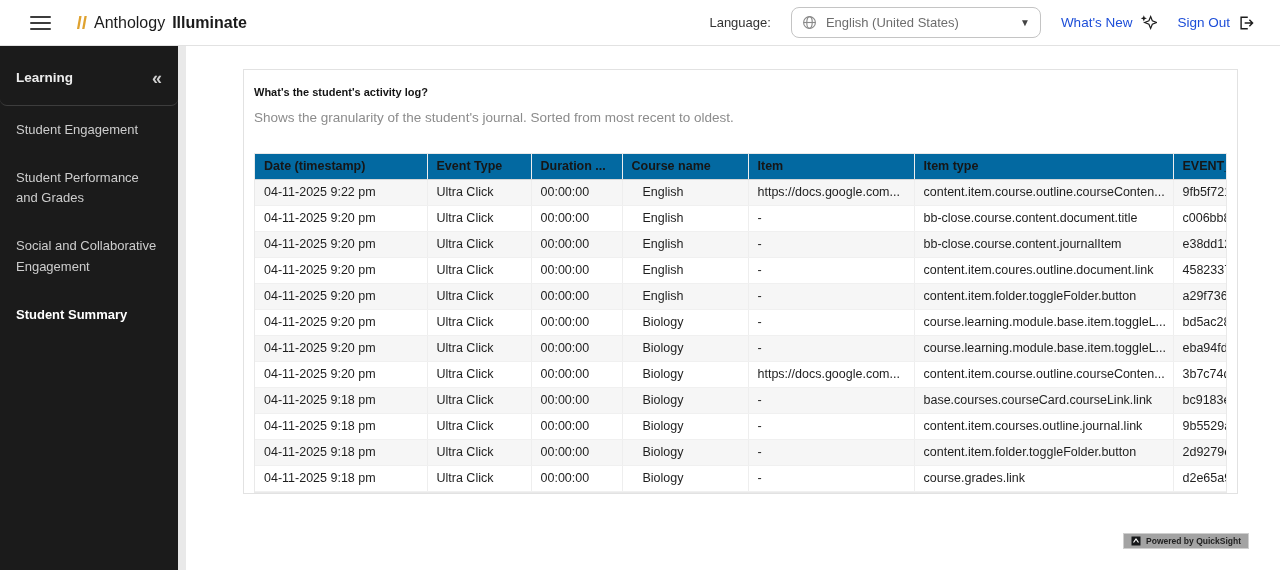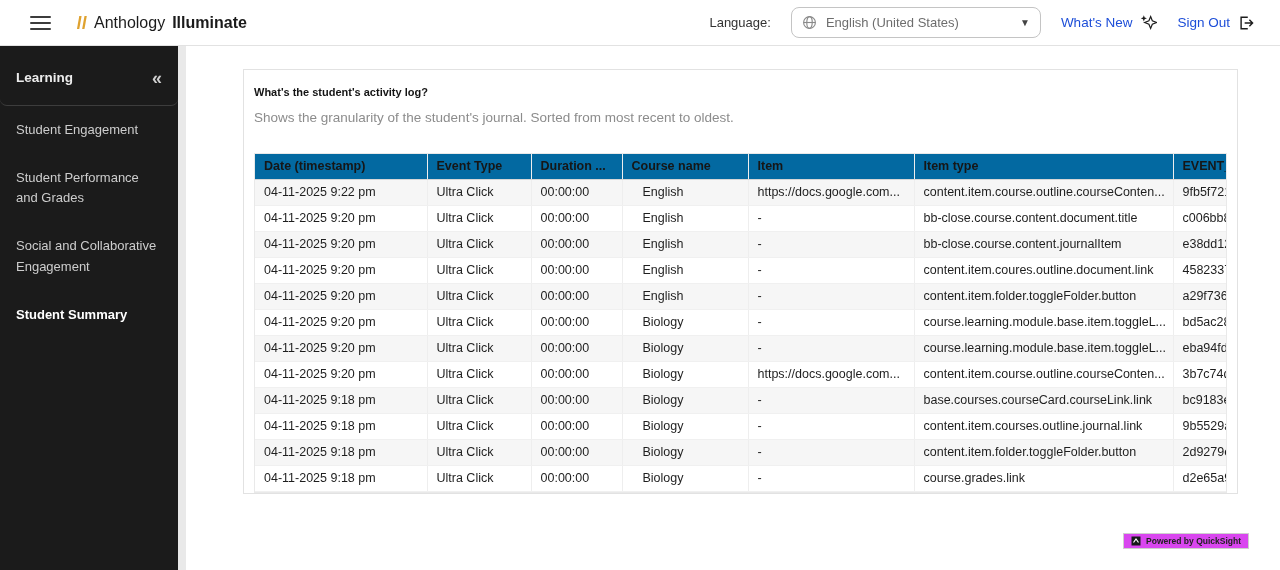--- a/index.html
+++ b/index.html
@@ -56,21 +56,21 @@
   tbody tr:nth-child(odd) { background:#f6f6f6; }
   th:nth-child(1), td:nth-child(1) { width:172px; }
   th:nth-child(2), td:nth-child(2) { width:104px; }
   th:nth-child(3), td:nth-child(3) { width:91px; }
   th:nth-child(4), td:nth-child(4) { width:126px; }
   th:nth-child(5), td:nth-child(5) { width:166px; }
   th:nth-child(6), td:nth-child(6) { width:259px; }
   th:nth-child(7), td:nth-child(7) { width:120px; }
   td:nth-child(4) { padding-left:20px; }
 
-  .powered { position:absolute; right:31px; bottom:21px; background:#d946ef;
+  .powered { position:absolute; right:31px; bottom:21px; background:#a3a3a3;
     border:1px solid #cfcfcf; padding:2px 7px; display:flex; align-items:center; gap:5px;
     font-size:8.5px; font-weight:700; color:#222; cursor:pointer; }
 </style>
 </head>
 <body>
 
 <header class="topbar">
   <div class="hamburger">
     <span></span>
       <span></span>

